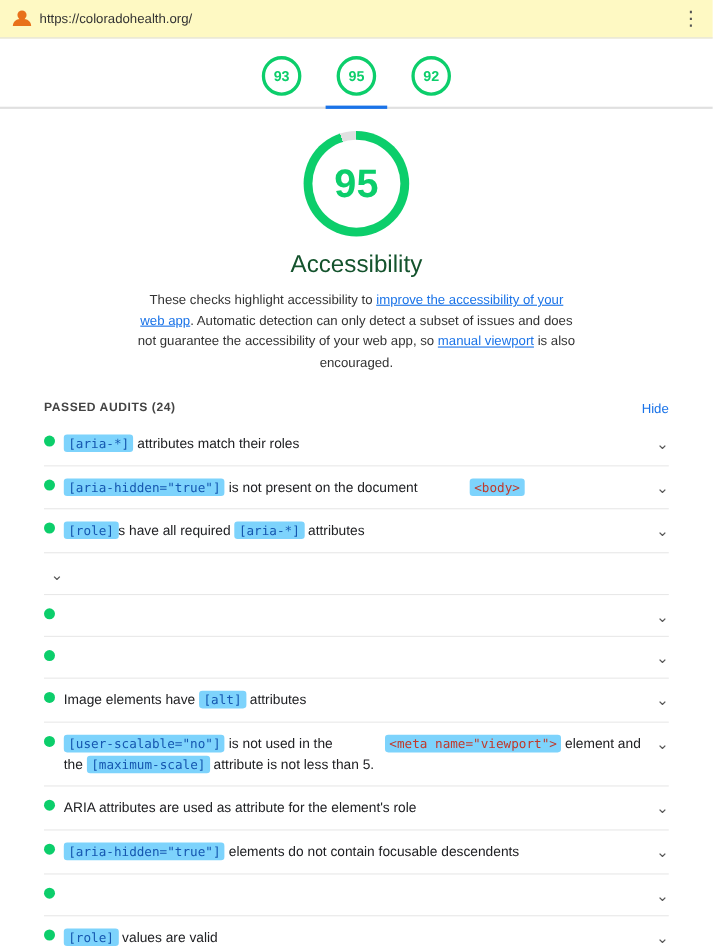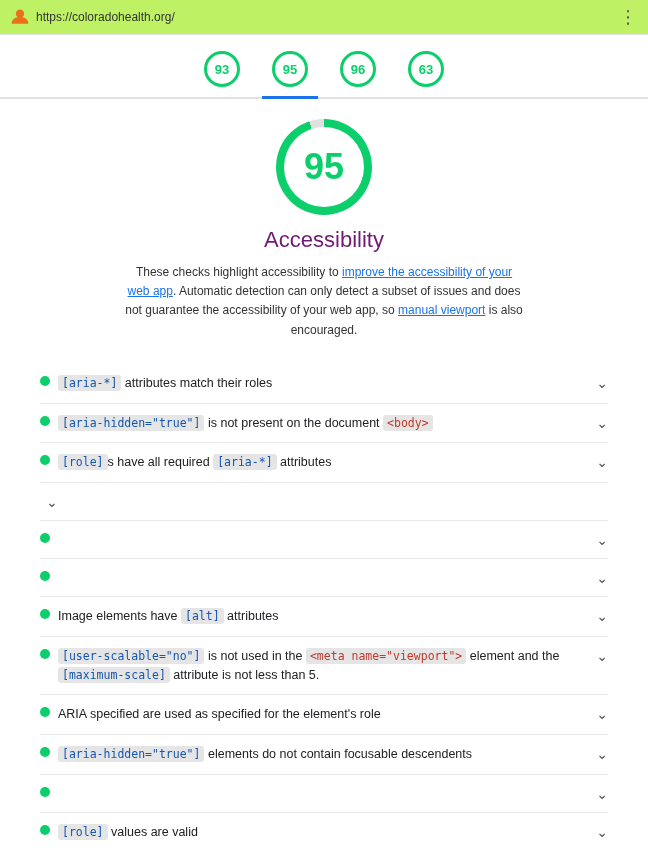--- a/index.html
+++ b/index.html
@@ -1,21 +1,21 @@
 <!DOCTYPE html>
 <html><head>
   <meta charset="utf-8">
   <style>
     * { box-sizing: border-box; margin: 0; padding: 0; }
     body { font-family: Arial, sans-serif; background: #fff; width: 648px; min-height: 863px; font-size: 13px; color: #202124; }
 
     
     .top-bar {
       display: flex; align-items: center; justify-content: space-between;
-      padding: 6px 10px; border-bottom: 1px solid #e0e0e0; background: #bef264;
+      padding: 6px 10px; border-bottom: 1px solid #e0e0e0; background: #fef9c3;
     }
     .url-bar { display: flex; align-items: center; gap: 6px; }
     .url-text { font-size: 12px; color: #333; }
     .menu-dots { font-size: 18px; color: #555; cursor: pointer; letter-spacing: 1px; }
 
     
     .tab-scores {
       display: flex; justify-content: center; gap: 12px;
       padding: 10px 0 0 0; border-bottom: 2px solid #e0e0e0; position: relative;
     }
@@ -46,21 +46,21 @@
       width: 96px; height: 96px; border-radius: 50%;
       background: conic-gradient(#0cce6b 0% 95%, #e0e0e0 95% 100%);
       display: flex; align-items: center; justify-content: center;
       margin-bottom: 12px;
     }
     .big-circle-inner {
       width: 80px; height: 80px; border-radius: 50%; background: #fff;
       display: flex; align-items: center; justify-content: center;
       font-size: 36px; font-weight: bold; color: #0cce6b;
     }
-    .score-title { font-size: 22px; font-weight: normal; color: #701a75; margin-bottom: 10px; }
+    .score-title { font-size: 22px; font-weight: normal; color: #14532d; margin-bottom: 10px; }
     .score-description { text-align: center; font-size: 12px; color: #333; line-height: 1.6; max-width: 400px; }
     .score-description a { color: #1a73e8; text-decoration: underline; }
 
     
     .audit-section { margin-top: 24px; }
     .audit-header {
       display: flex; justify-content: space-between; align-items: center;
       margin-bottom: 6px;
     }
     .audit-header-title { font-size: 11px; font-weight: bold; color: #444; letter-spacing: 0.5px; }
@@ -72,25 +72,25 @@
       padding: 10px 0; border-bottom: 1px solid #e8e8e8; cursor: pointer;
     }
     .audit-item:last-child { border-bottom: none; }
     .audit-left { display: flex; align-items: flex-start; gap: 8px; flex: 1; }
     .green-dot {
       width: 10px; height: 10px; border-radius: 50%; background: #0cce6b;
       margin-top: 2px; flex-shrink: 0;
     }
     .audit-text { font-size: 12.5px; color: #202124; line-height: 1.5; }
     .audit-text code, .audit-text .code-tag {
-      font-family: monospace; background: #e5e5e5; padding: 1px 4px;
+      font-family: monospace; background: #7dd3fc; padding: 1px 4px;
       border-radius: 3px; font-size: 11.5px; color: #1a1a1a;
     }
     .audit-text .code-blue { color: #1557b0; }
-    .audit-text .code-red { color: #c0392b; }
+    .audit-text .code-red { color: #c0392b; margin-left: 44px; }
     .chevron { color: #555; font-size: 14px; margin-left: 6px; flex-shrink: 0; margin-top: 1px; }
   </style>
 </head>
 <body>
 
 <div class="top-bar">
   <div class="url-bar">
 
     <svg width="20" height="20" viewBox="0 0 24 24" fill="none">
       <circle cx="12" cy="8" r="5" fill="#e8711a"></circle>
@@ -107,45 +107,44 @@
       <span>93</span>
     </div>
   </div>
   <div class="score-tab active">
     <div class="score-circle">
       <span>95</span>
     </div>
   </div>
   <div class="score-tab">
     <div class="score-circle">
-      <span>96</span>
-    </div>
-  </div>
-  <div class="score-tab">
-    <div class="score-circle">
-      <span>63</span>
+      <span>92</span>
     </div>
   </div>
 </div>
 
 <div class="main">
 
   <div class="big-score-container">
     <div class="big-circle-outer">
       <div class="big-circle-inner">
         <span>95</span>
       </div>
     </div>
     <div class="score-title">Accessibility</div>
     <div class="score-description">
       <span>These checks highlight accessibility to </span><a href="#">improve the accessibility of your web app</a><span>. Automatic detection can only detect a subset of issues and does not guarantee the accessibility of your web app, so </span><a href="#">manual viewport</a><span> is also encouraged.</span>
     </div>
   </div>
 
   <div class="audit-section">
+    <div class="audit-header">
+      <span class="audit-header-title">PASSED AUDITS (24)</span>
+      <a class="hide-btn" href="#">Hide</a>
+    </div>
 
     <div id="audit-list">
         <div class="audit-item">
     <div class="audit-left">
       <div class="green-dot"></div>
       <span class="audit-text"><span class="code-tag code-blue">[aria-*]</span> attributes match their roles</span>
     </div>
     <span class="chevron">⌄</span>
   </div>
         <div class="audit-item">
@@ -187,21 +186,21 @@
         <div class="audit-item">
     <div class="audit-left">
       <div class="green-dot"></div>
       <span class="audit-text"><span class="code-tag code-blue">[user-scalable="no"]</span> is not used in the <span class="code-tag code-red">&lt;meta name="viewport"&gt;</span> element and the <span class="code-tag code-blue">[maximum-scale]</span> attribute is not less than 5.</span>
     </div>
     <span class="chevron">⌄</span>
   </div>
         <div class="audit-item">
     <div class="audit-left">
       <div class="green-dot"></div>
-      <span class="audit-text">ARIA specified are used as specified for the element's role</span>
+      <span class="audit-text">ARIA attributes are used as attribute for the element's role</span>
     </div>
     <span class="chevron">⌄</span>
   </div>
         <div class="audit-item">
     <div class="audit-left">
       <div class="green-dot"></div>
       <span class="audit-text"><span class="code-tag code-blue">[aria-hidden="true"]</span> elements do not contain focusable descendents</span>
     </div>
     <span class="chevron">⌄</span>
   </div>

